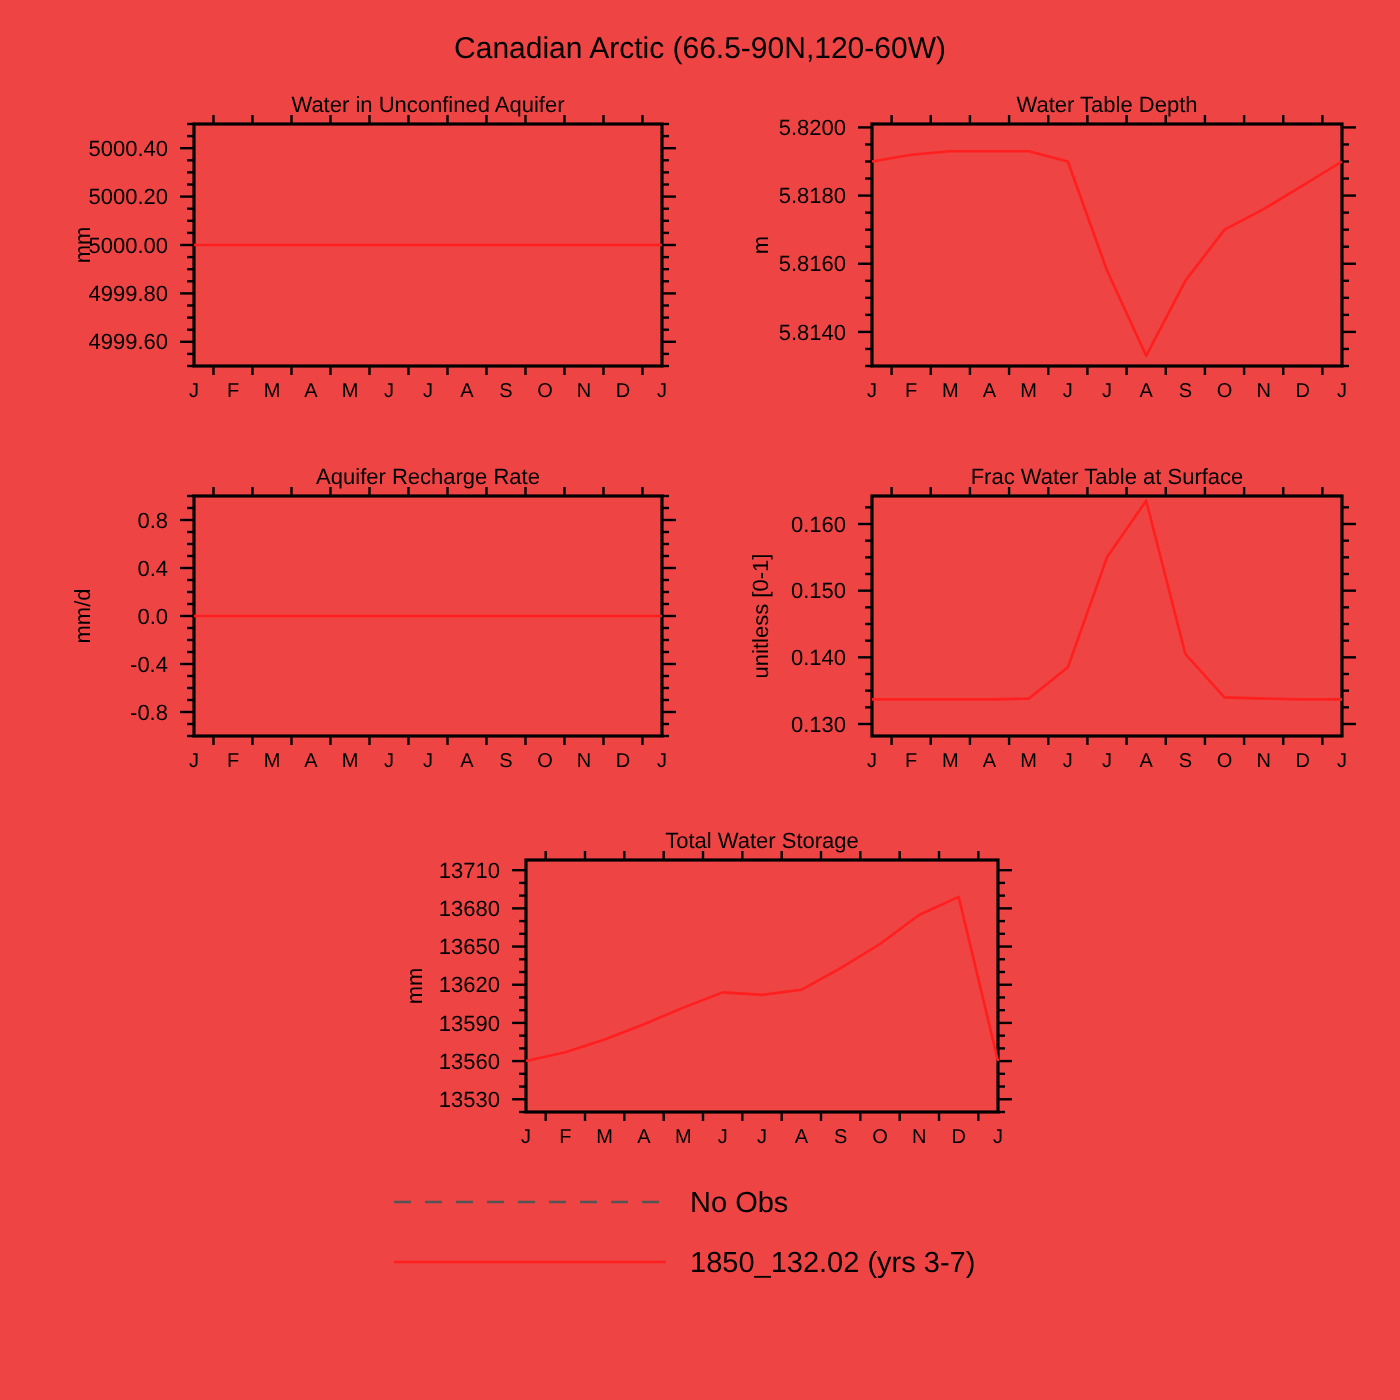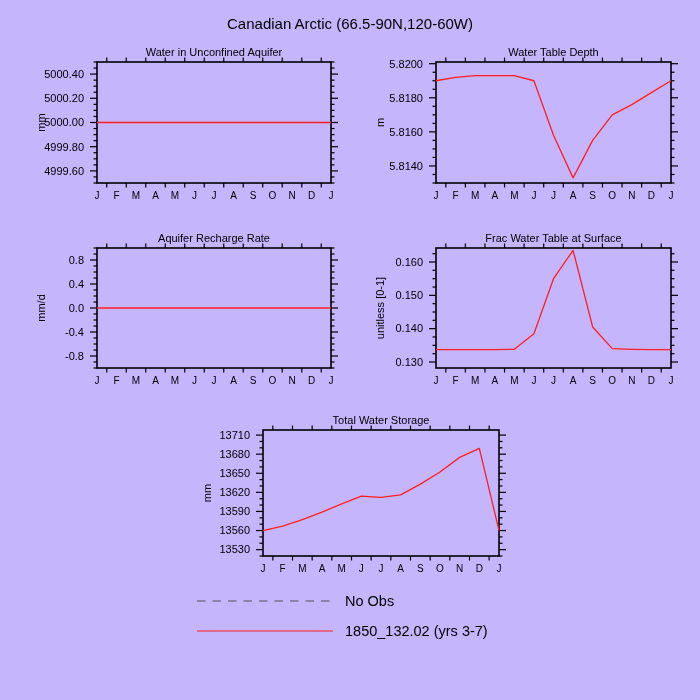--- a/index.html
+++ b/index.html
@@ -1,16 +1,16 @@
 <!DOCTYPE html>
 <html><head>
 <meta charset="utf-8">
 <style>
   html,body{margin:0;padding:0;background:#ffffff;}
-  .page{position:relative;width:700px;height:700px;background:#c4b5fd;overflow:hidden;
+  .page{position:relative;width:700px;height:700px;background:#ef4444;overflow:hidden;
         font-family:"Liberation Sans","DejaVu Sans",sans-serif;}
   svg text{font-family:"Liberation Sans","DejaVu Sans",sans-serif;fill:#000;}
 </style>
 </head>
 <body>
 
 <div class="page">
   <svg width="700" height="700" viewBox="0 0 700 700">
     <text x="350" y="29" text-anchor="middle" font-size="15">Canadian Arctic (66.5-90N,120-60W)</text>
 

